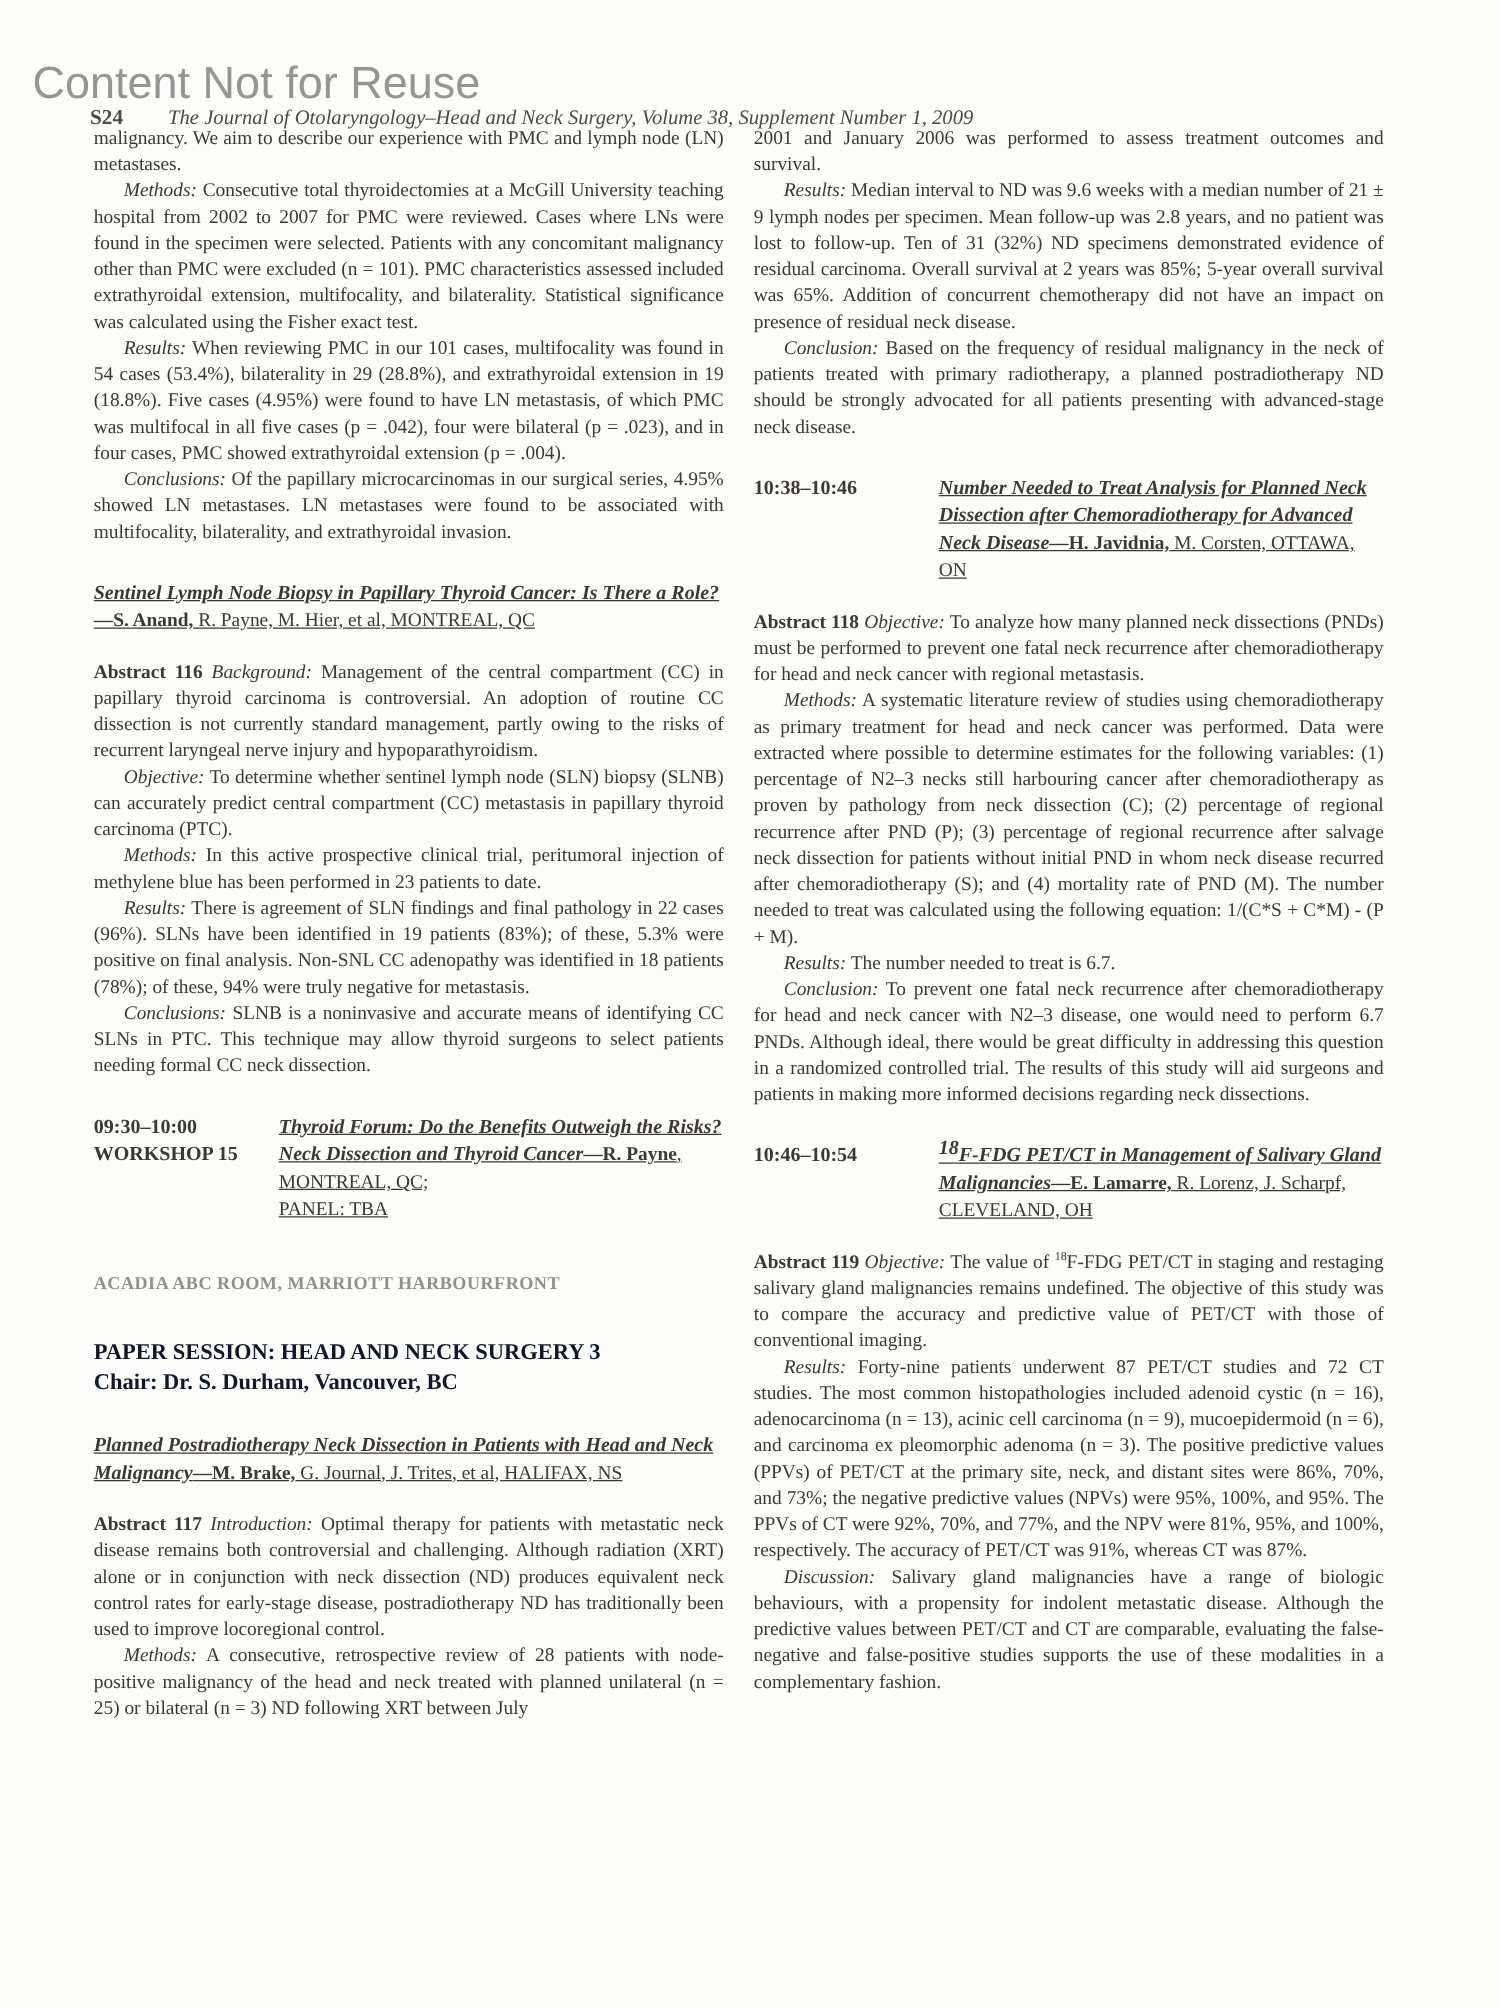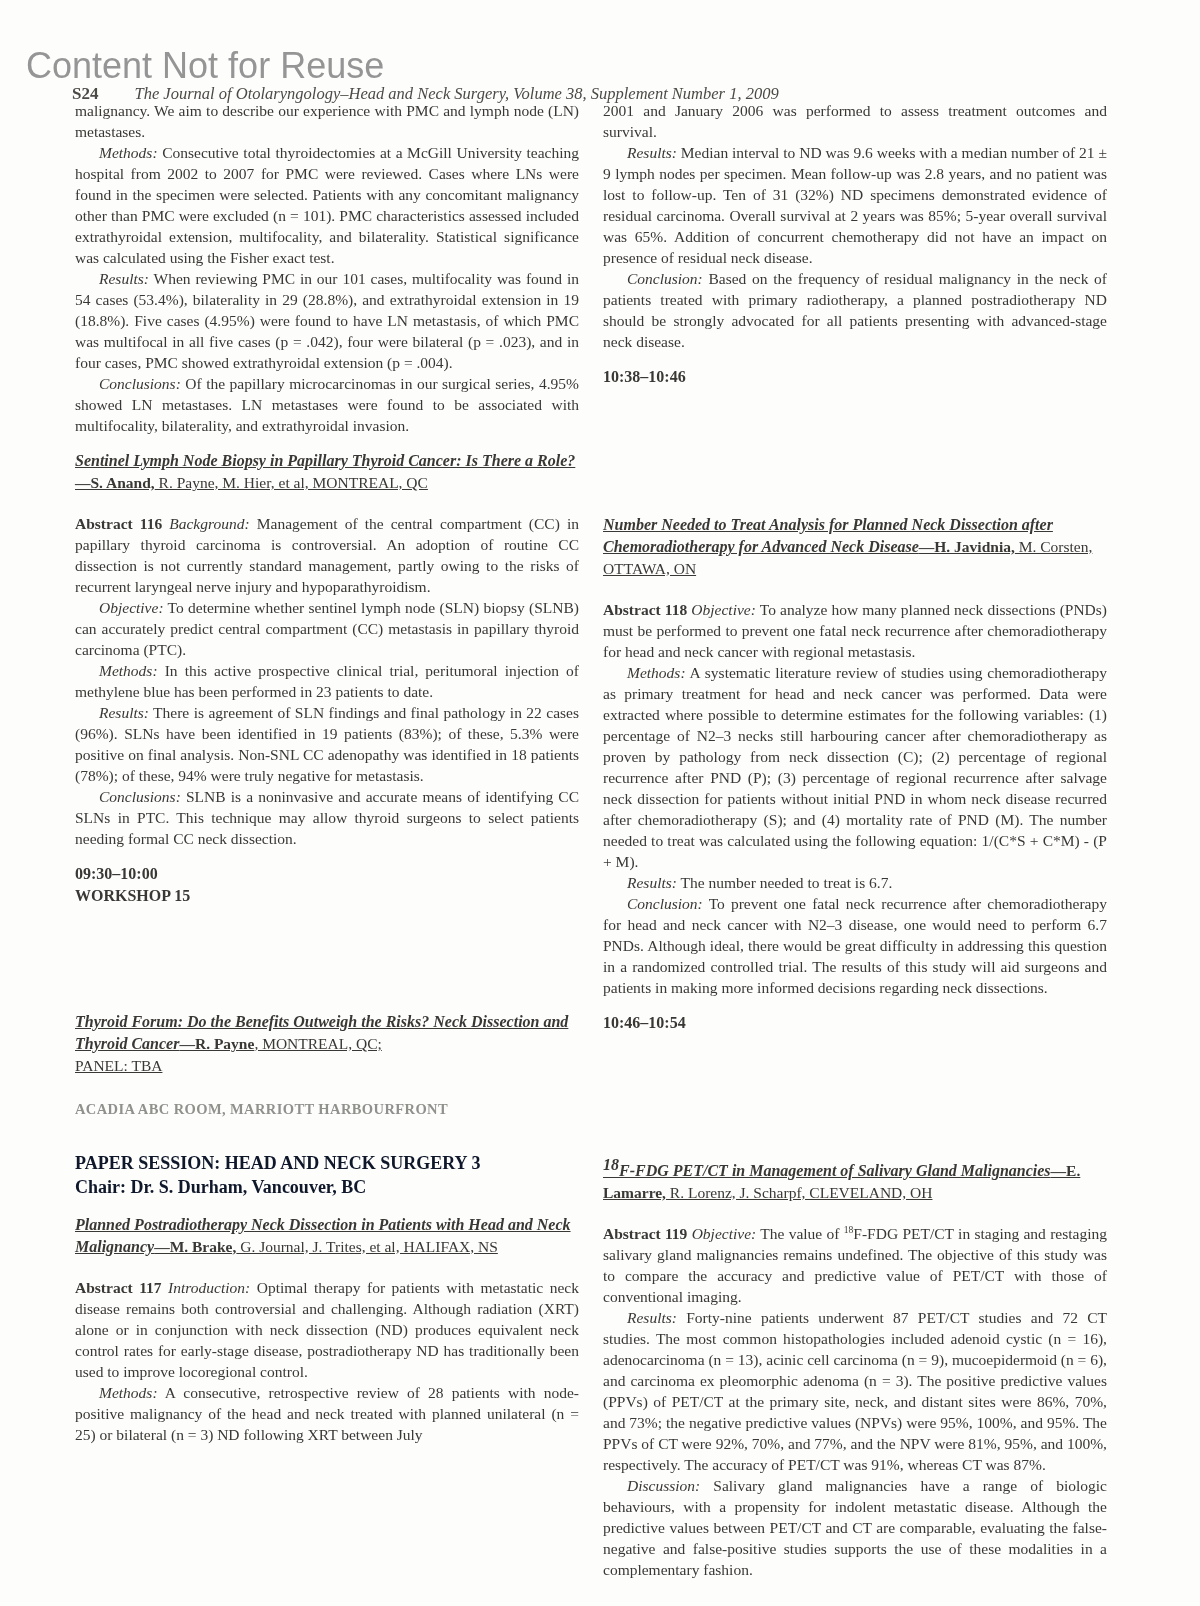--- a/index.html
+++ b/index.html
@@ -32,26 +32,26 @@
     position:absolute;left:75px;top:100px;width:1032px;
     display:flex;gap:24px;
   }
   .col{width:504px;}
   .para{margin:0;font-size:15.5px;line-height:21px;text-align:justify;}
   .para.indent{text-indent:24px;}
   .i{font-style:italic;}
   .b{font-weight:bold;}
   .bi{font-weight:bold;font-style:italic;}
   sup{font-size:.62em;line-height:0;}
-  .session{display:flex;margin:14px 0 19px;flex-direction:column;}
+  .session{display:flex;margin:28px 0 19px;}
   .session-time{flex:0 0 148px;font-weight:bold;font-size:16px;line-height:22px;}
   .session-title{flex:1;font-size:15.5px;line-height:22px;text-decoration:underline;}
   .session-title .bi{font-size:16px;}
   .room{
-    margin:24px 0 34px;font-weight:bold;font-size:14.5px;
+    margin:40px 0 34px;font-weight:bold;font-size:14.5px;
     letter-spacing:.4px;color:var(--muted-caps);
   }
   .heading{margin:0 0 14px;font-weight:bold;font-size:18px;line-height:1.32;color:#0f172a;}
 </style>
 </head>
 <body>
 
 <div class="page">
   <div class="watermark">Content Not for Reuse</div>
   <div class="pagehead">

